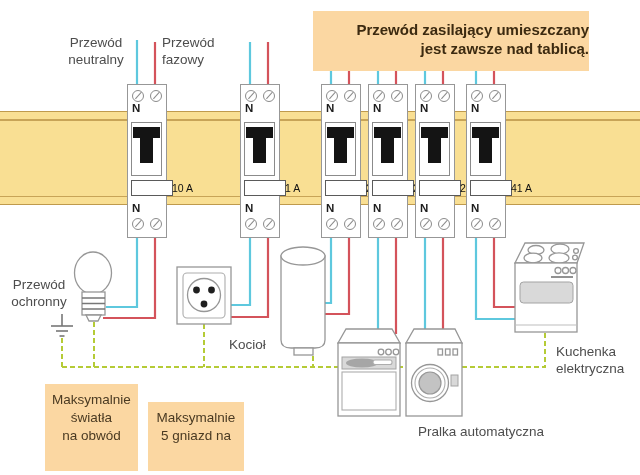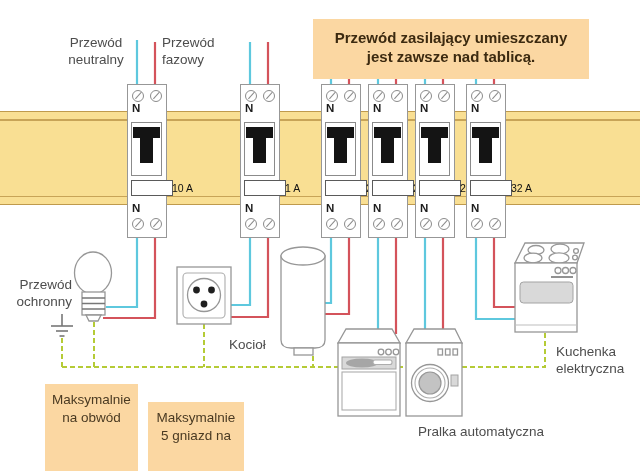--- a/index.html
+++ b/index.html
@@ -41,22 +41,22 @@
           background:#fff;box-sizing:border-box;}
   .tbar{position:absolute;left:1px;top:4px;width:27px;height:11px;background:#141414;}
   .tstem{position:absolute;left:8px;top:14px;width:13px;height:26px;background:#141414;}
   .amp{position:absolute;left:3px;top:95px;width:31px;height:16px;border:1.1px solid #5a5a5a;
        background:#fff;box-sizing:border-box;font-size:10.5px;line-height:14px;text-align:center;
        color:#111;white-space:nowrap;padding-left:40px;}
   
   .lbl{position:absolute;z-index:3;font-size:13.5px;line-height:16.5px;color:var(--label-text);}
   .note{position:absolute;z-index:3;background:var(--note-bg);color:var(--note-text);
         text-align:center;box-sizing:border-box;border:1px solid #f0c488;}
-  #note-top{left:313px;top:19px;width:276px;height:60px;padding-top:9px;
-            font-size:15px;font-weight:bold;line-height:19px;border:none;}
+  #note-top{left:313px;top:11px;width:276px;height:60px;padding-top:9px;
+            font-size:15px;font-weight:bold;line-height:19px;border:none;text-align:right;}
   #note-lights{left:45px;top:384px;width:93px;height:87px;padding-top:7px;
                font-size:13.5px;line-height:18px;border:none;color:#4a3a22;}
   #note-sockets{left:148px;top:402px;width:96px;height:69px;padding-top:7px;
                 font-size:13.5px;line-height:18px;border:none;color:#4a3a22;}
 </style>
 </head>
 <body>
 
 <div id="stage">
 
@@ -231,41 +231,42 @@
     <div class="term b2"></div>
   </div>
   <div class="breaker" style="left:466px">
     <div class="term t1"></div>
     <div class="term t2"></div>
     <div class="bmark top">N</div>
     <div class="toggle">
       <div class="tbar"></div>
       <div class="tstem"></div>
     </div>
-    <div class="amp">32 A</div>
+    <div class="amp">41 A</div>
     <div class="bmark bot">N</div>
     <div class="term b1"></div>
     <div class="term b2"></div>
   </div>
 
   <div class="note" id="note-top">
     <div>Przewód zasilający umieszczany</div>
     <div>jest zawsze nad tablicą.</div>
   </div>
 
   <div class="lbl" style="left:58px;top:35px;width:76px;text-align:center">Przewód neutralny</div>
   <div class="lbl" style="left:162px;top:35px;width:64px">Przewód fazowy</div>
-  <div class="lbl" style="left:6px;top:277px;width:66px;text-align:right">Przewód ochronny</div>
+  <div class="lbl" style="left:6px;top:277px;width:66px;text-align:center">Przewód ochronny</div>
 
   <div class="lbl" style="left:229px;top:337px;width:52px">Kocioł</div>
   <div class="lbl" style="left:418px;top:424px;width:150px">Pralka automatyczna</div>
   <div class="lbl" style="left:556px;top:344px;width:84px">Kuchenka elektryczna</div>
 
   <div class="note" id="note-lights">
     <div>Maksymalnie</div>
+    <div>światła</div>
     <div>na obwód</div>
   </div>
   <div class="note" id="note-sockets">
     <div>Maksymalnie</div>
     <div>5 gniazd na</div>
   </div>
 
 </div>
 
 </body></html>

